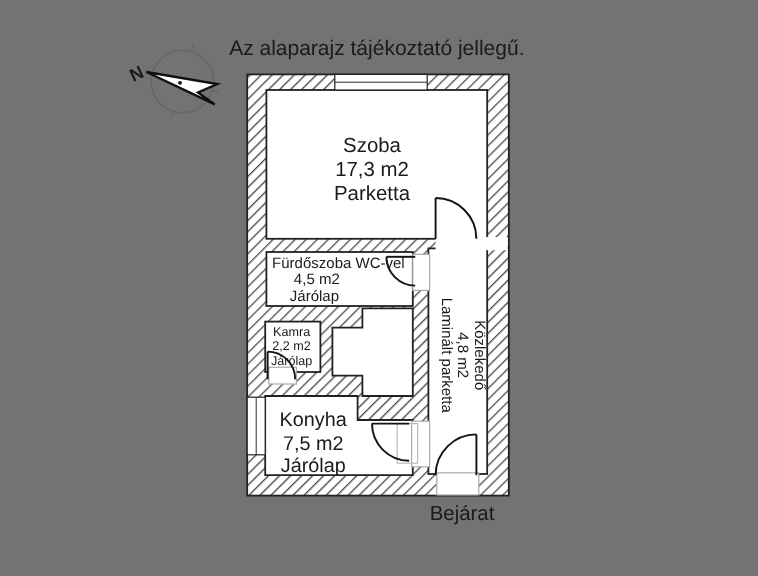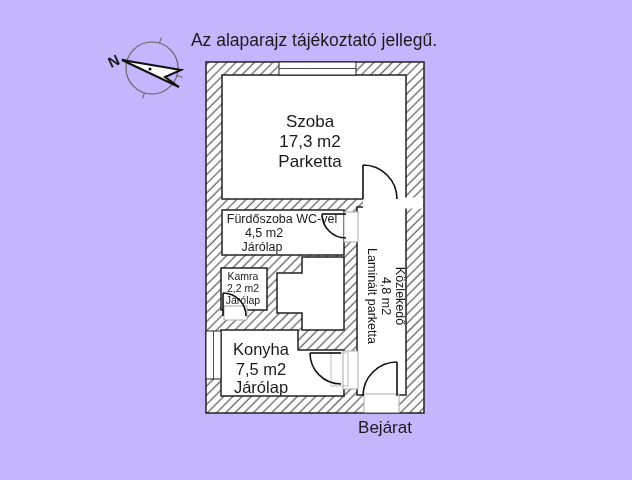--- a/index.html
+++ b/index.html
@@ -1,17 +1,17 @@
 <!DOCTYPE html>
 <html><head>
 <meta charset="utf-8">
 <style>
   html,body{margin:0;padding:0;background:#fff;}
   .stage{
-    position:relative;width:632px;height:480px;background:#c4b5fd;overflow:hidden;
+    position:relative;width:632px;height:480px;background:#737373;overflow:hidden;
     font-family:"Liberation Sans", sans-serif;
   }
   svg{position:absolute;left:0;top:0;}
   text{fill:#1a1a1a;}
   .room-line{font-size:17px;}
   .room-line-sm{font-size:12.5px;}
   .room-line-xs{font-size:10.5px;}
   .room-line-md{font-size:16.5px;}
   .title-text{font-size:17.5px;}
   .corr-text{font-size:12.5px;}

